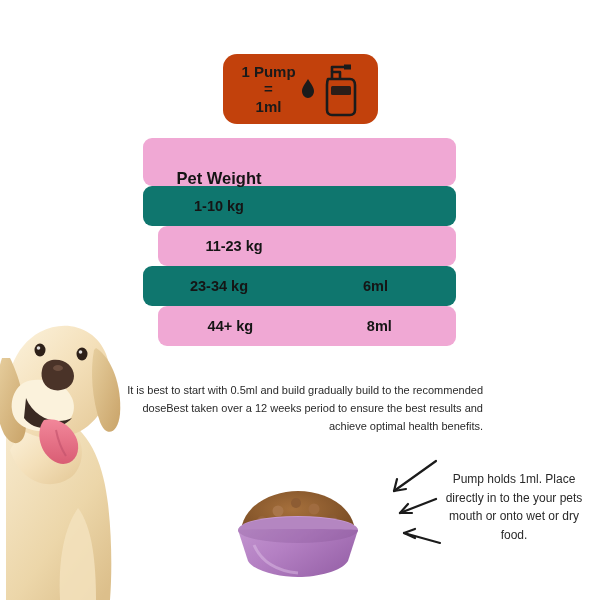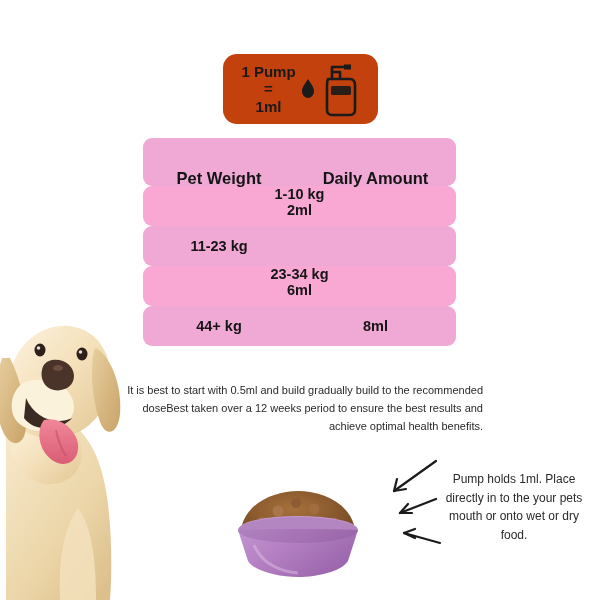--- a/index.html
+++ b/index.html
@@ -57,22 +57,22 @@
     left: 143px;
     top: 138px;
     width: 313px;
   }
   .table-row {
     height: 40px;
     display: flex;
     align-items: center;
     border-radius: 9px;
   }
-  .table-row.shaded { background: #f0a8d4; }
-  .table-row.plain { background: #f9a8d4; flex-direction: column; }
+  .table-row.shaded { background: #f0a8d4; margin-left: 15px; }
+  .table-row.plain { background: #0f766e; }
   .table-head { height: 48px; background: #f0a8d4; }
   .cell {
     font-size: 14.5px;
     font-weight: bold;
     color: #151515;
     text-align: center;
   }
   .cell.c1 { width: 152px; }
   .cell.c2 { width: 161px; }
   .table-head .cell { font-size: 16.5px; margin-top: 33px; }
@@ -194,26 +194,24 @@
       <path d="M14 11 L14 6 L26 6" fill="none" stroke="#1b1b1b" stroke-width="2.6" stroke-linejoin="round"></path>
       <path d="M26 3.5 L33 3.5 L33 8.5 L26 8.5 Z" fill="#1b1b1b"></path>
       <rect x="13" y="25" width="20" height="9" rx="1.5" fill="#1b1b1b" opacity="0.9"></rect>
     </svg>
   </div>
 </div>
 
 <div id="dose-table">
   <div class="table-row table-head">
     <div class="cell c1">Pet Weight</div>
-    <div class="cell c2">Daily Amount</div>
   </div>
 
   <div class="table-row plain">
     <div class="cell c1">1-10 kg</div>
-    <div class="cell c2">2ml</div>
   </div>
   <div class="table-row shaded">
     <div class="cell c1">11-23 kg</div>
   </div>
   <div class="table-row plain">
     <div class="cell c1">23-34 kg</div>
     <div class="cell c2">6ml</div>
   </div>
   <div class="table-row shaded">
     <div class="cell c1">44+ kg</div>

